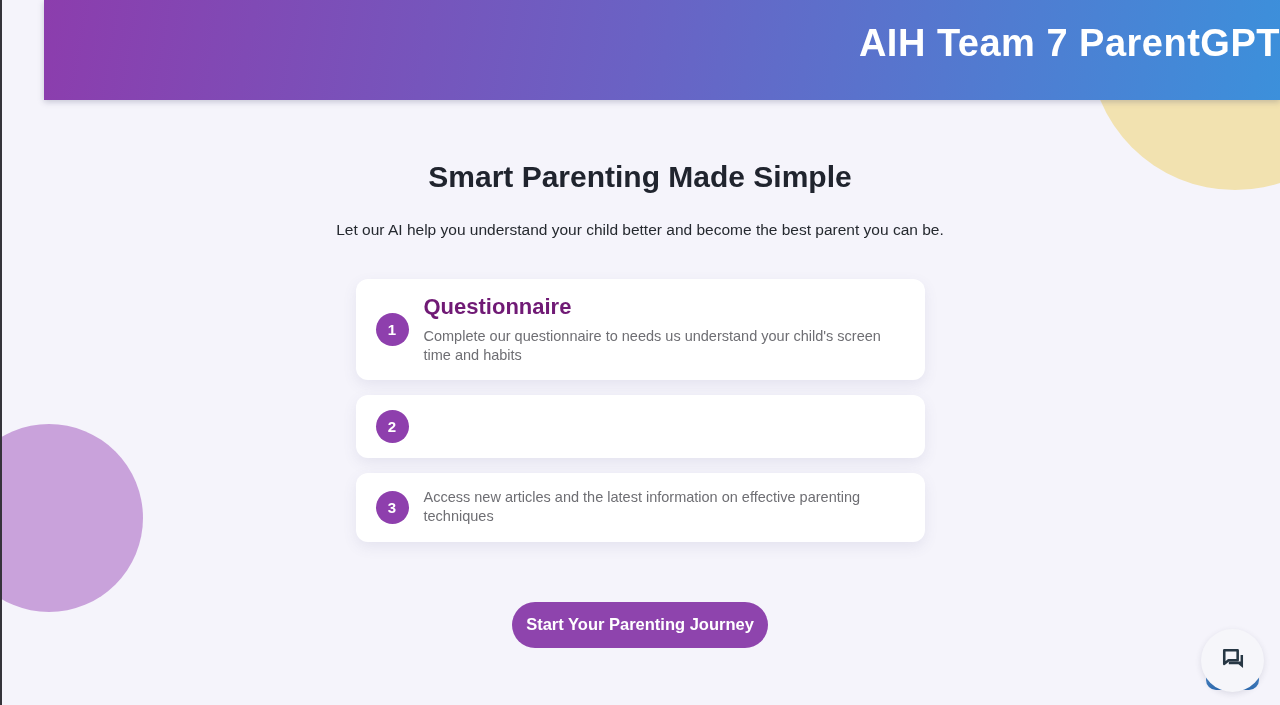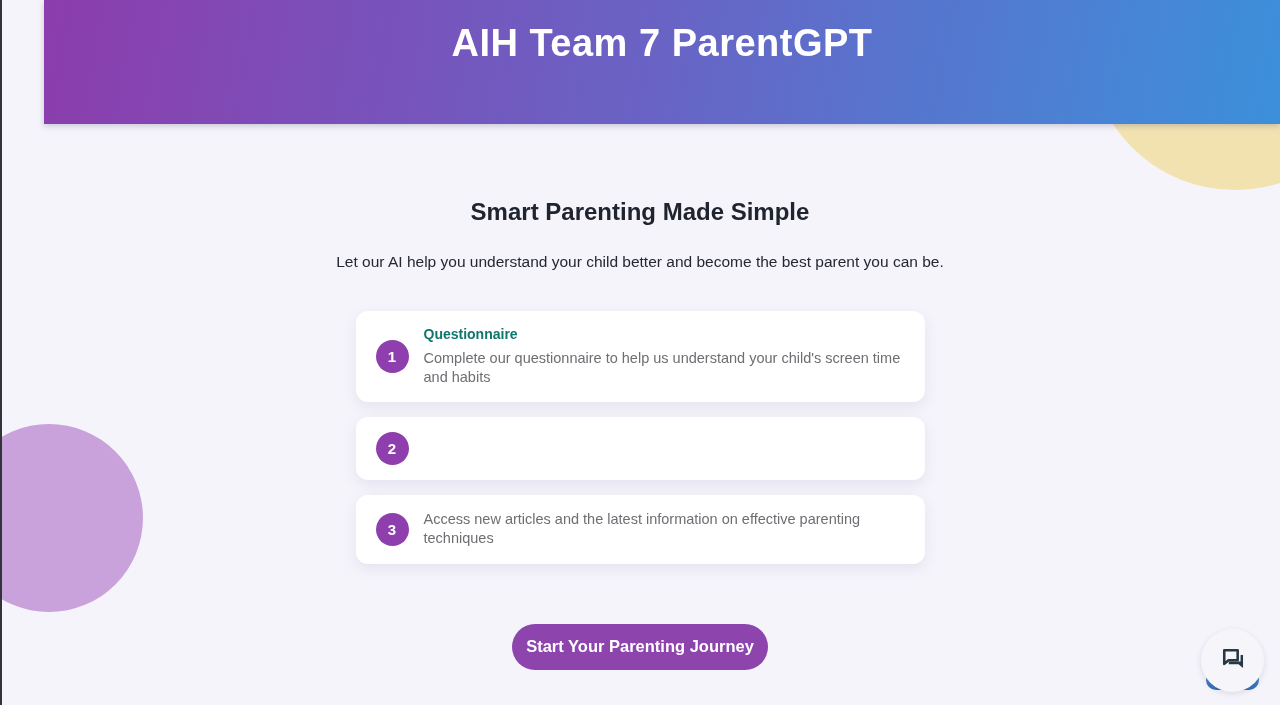--- a/index.html
+++ b/index.html
@@ -11,23 +11,23 @@
     font-family: "Liberation Sans", sans-serif;
   }
   .edge-line {
     position: absolute; left: 0; top: 0;
     width: 2px; height: 705px;
     background: #35333a; z-index: 60;
   }
   
   .header {
     position: absolute; top: 0; left: 0; right: 0;
-    height: 124px; z-index: 10;
+    height: 100px; z-index: 10;
     background: linear-gradient(100deg, #8C3DAD 0%, #6A62C4 48%, #3C90DB 100%);
-    text-align: center;
+    text-align: right;
     box-shadow: 0 2px 6px rgba(60,60,100,0.25);
     margin-left: 44px;
   }
   .header h1 {
     padding-top: 22px;
     font-size: 38px;
     font-weight: bold;
     color: #ffffff;
     letter-spacing: 0.5px;
   }
@@ -53,22 +53,22 @@
     left: -45px; top: 424px;
     z-index: 1;
   }
   
   .main {
     position: absolute; top: 124px; left: 0; right: 0;
     z-index: 6;
     text-align: center;
   }
   .main h2 {
-    margin-top: 74px;
-    font-size: 24px;
+    margin-top: 36px;
+    font-size: 30px;
     font-weight: bold;
     color: #20242E;
   }
   .main .lede {
     margin-top: 27px;
     font-size: 15.5px;
     color: #25292F;
   }
   .cards {
     width: 569px;
@@ -93,22 +93,22 @@
     border-radius: 50%;
     background: #8E3FAD;
     color: #ffffff;
     font-weight: bold;
     font-size: 15px;
     display: flex;
     align-items: center;
     justify-content: center;
   }
   .card-title {
-    color: #0f766e;
-    font-size: 14px;
+    color: #701a75;
+    font-size: 22px;
     font-weight: bold;
     margin-bottom: 7px;
   }
   .card-desc {
     color: #6E6E73;
     font-size: 14.5px;
     line-height: 1.32;
     max-width: 482px;
   }
   
@@ -167,21 +167,21 @@
 <main class="main">
   <h2>Smart Parenting Made Simple</h2>
   <div class="lede">Let our AI help you understand your child better and become the best parent you can be.</div>
 
   <div class="cards">
 
     <div class="card">
       <div class="step-circle">1</div>
       <div>
         <div class="card-title">Questionnaire</div>
-        <div class="card-desc">Complete our questionnaire to help us understand your child's screen time and habits</div>
+        <div class="card-desc">Complete our questionnaire to needs us understand your child's screen time and habits</div>
       </div>
     </div>
 
     <div class="card">
       <div class="step-circle">2</div>
     </div>
 
     <div class="card">
       <div class="step-circle">3</div>
       <div>

